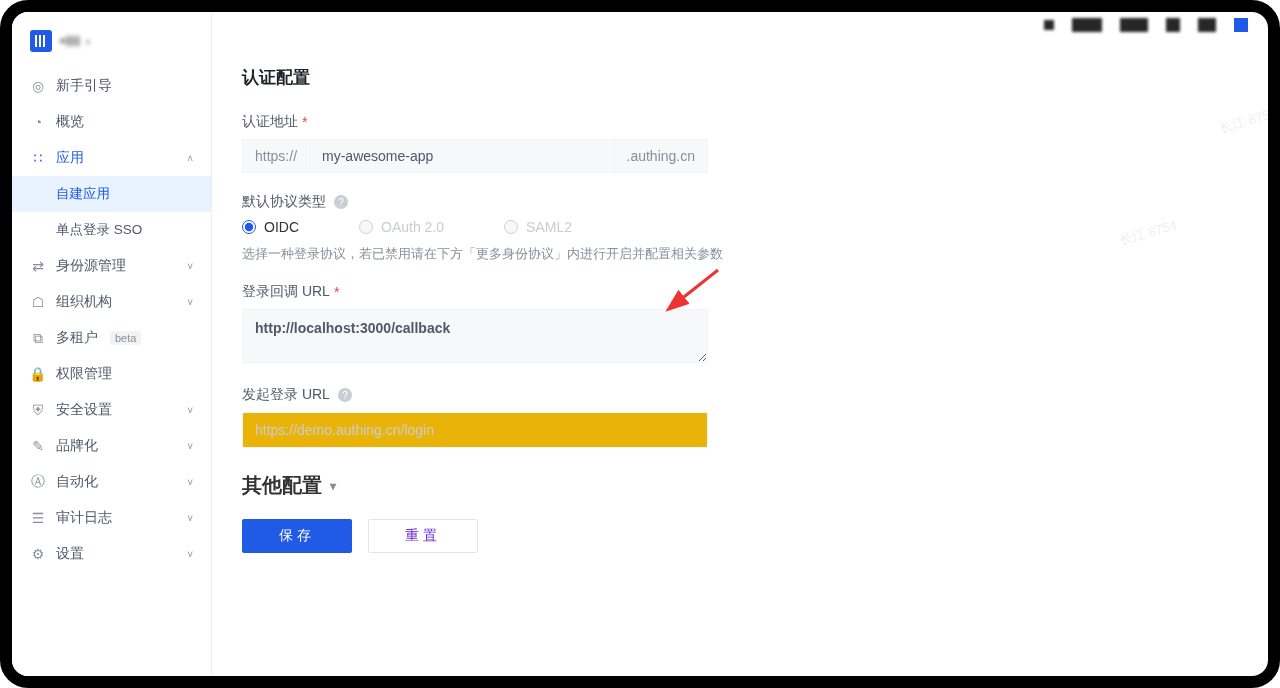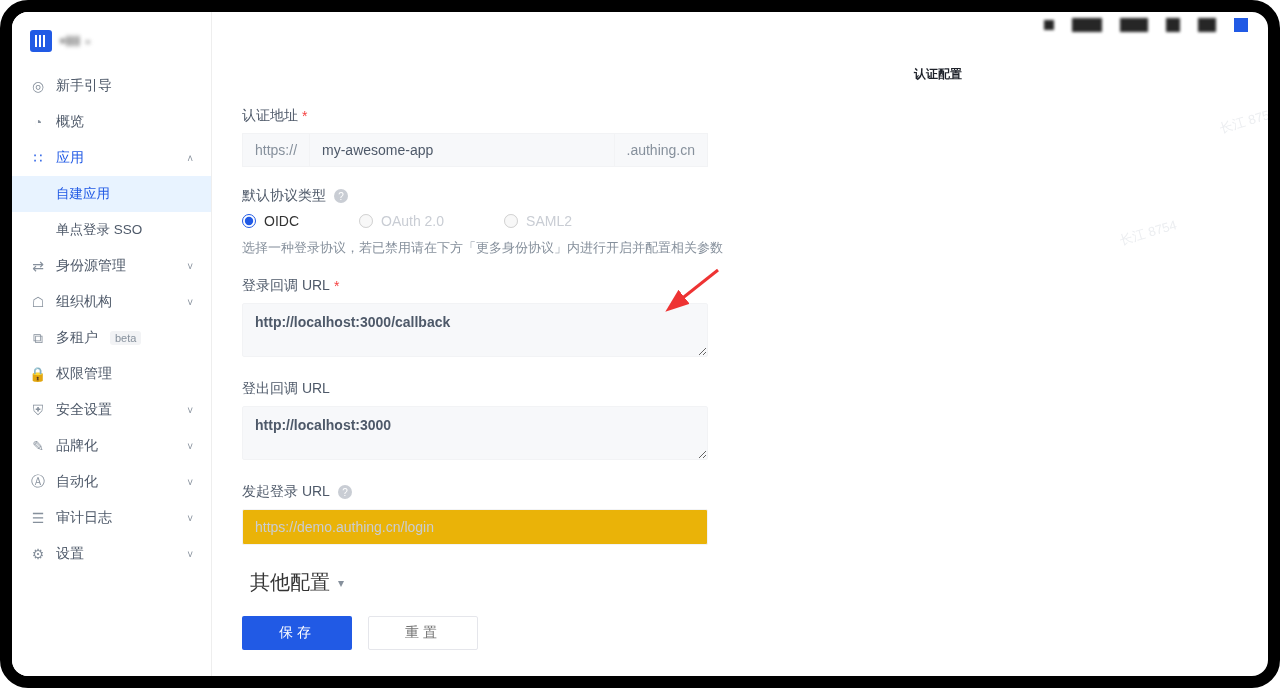--- a/index.html
+++ b/index.html
@@ -67,21 +67,21 @@
   .nav a.active .icon { color:#215ae5; }
   .nav .sub { list-style:none; }
   .nav .sub a { padding-left:44px; font-size:13.5px; }
   .nav .sub a.current { background:#e8f3ff; color:#215ae5; }
   .beta-tag { font-size:11px; background:#f2f3f5; color:#86909c; padding:1px 5px; border-radius:3px; margin-left:2px;}
   .main {
     flex:1; overflow:auto; padding:54px 0 30px 30px;
     position:relative;
   }
   .content { width:720px; }
-  h2.section-title { font-size:12px; font-weight:600; color:#1d2129; margin-bottom:24px;text-align:right; }
+  h2.section-title { font-size:17px; font-weight:600; color:#1d2129; margin-bottom:24px; }
   .field { margin-bottom:20px; }
   .field-label { font-size:14px; color:#4e5969; margin-bottom:8px; display:flex; align-items:center; gap:4px;}
   .req { color:#f53f3f; }
   .help-ic { width:14px;height:14px;border-radius:50%;background:#c9cdd4;color:#fff;font-size:10px;display:inline-flex;align-items:center;justify-content:center; margin-left:4px;}
   .auth-url { display:flex; width:466px; }
   .auth-url .seg {
     background:#f7f8fa; color:#86909c;
     padding:8px 12px; font-size:14px;
     border:1px solid #f2f3f5;
   }
@@ -103,29 +103,29 @@
     border-radius:2px;
     font-weight:bold;
   }
   input.box-input {
     width:466px; height:36px;
     background:#eab308; border:1px solid #f2f3f5;
     padding:0 12px; font-size:14px; color:#4e5969;
     outline:none; border-radius:2px;
   }
   input.box-input::placeholder{ color:#c9cdd4; }
-  .other-title { display:flex; align-items:center; gap:8px; font-size:20px; font-weight:400; margin:24px 8px 20px;}
+  .other-title { display:flex; align-items:center; gap:8px; font-size:20px; font-weight:700; margin:24px 0 20px;}
   .btn-row { display:flex; gap:16px; }
   .btn {
     padding:7px 36px; font-size:14px; border-radius:2px;
     border:1px solid transparent; cursor:pointer;
     letter-spacing:4px;
   }
   .btn-primary { background:#215ae5; color:#fff; }
-  .btn-default { background:#fff; color:#737373; border-color:#e5e6eb; }
+  .btn-default { background:#fff; color:#6d28d9; border-color:#e5e6eb; }
   .arrow-annot {
     position:absolute; left:448px; top:252px; pointer-events:none;
   }
   .watermark {
     position:absolute; color:#eceef1; font-size:13px; font-weight:500;
     transform:rotate(-16deg); user-select:none; pointer-events:none;
   }
 </style>
 </head>
 <body>
@@ -286,26 +286,20 @@
         </div>
 
         <div class="field">
           <div class="field-label">
             <span>登录回调 URL</span>
             <span class="req">*</span>
           </div>
           <textarea class="box-input" style="">http://localhost:3000/callback</textarea>
         </div>
 
-        <div class="field">
-          <div class="field-label">
-            <span>登出回调 URL</span>
-          </div>
-          <textarea class="box-input" style="">http://localhost:3000</textarea>
-        </div>
 
         <div class="field">
           <div class="field-label">
             <span>发起登录 URL</span>
             <span class="help-ic">?</span>
           </div>
           <input class="box-input" placeholder="https://demo.authing.cn/login" style="">
         </div>
 
         <div class="other-title">

